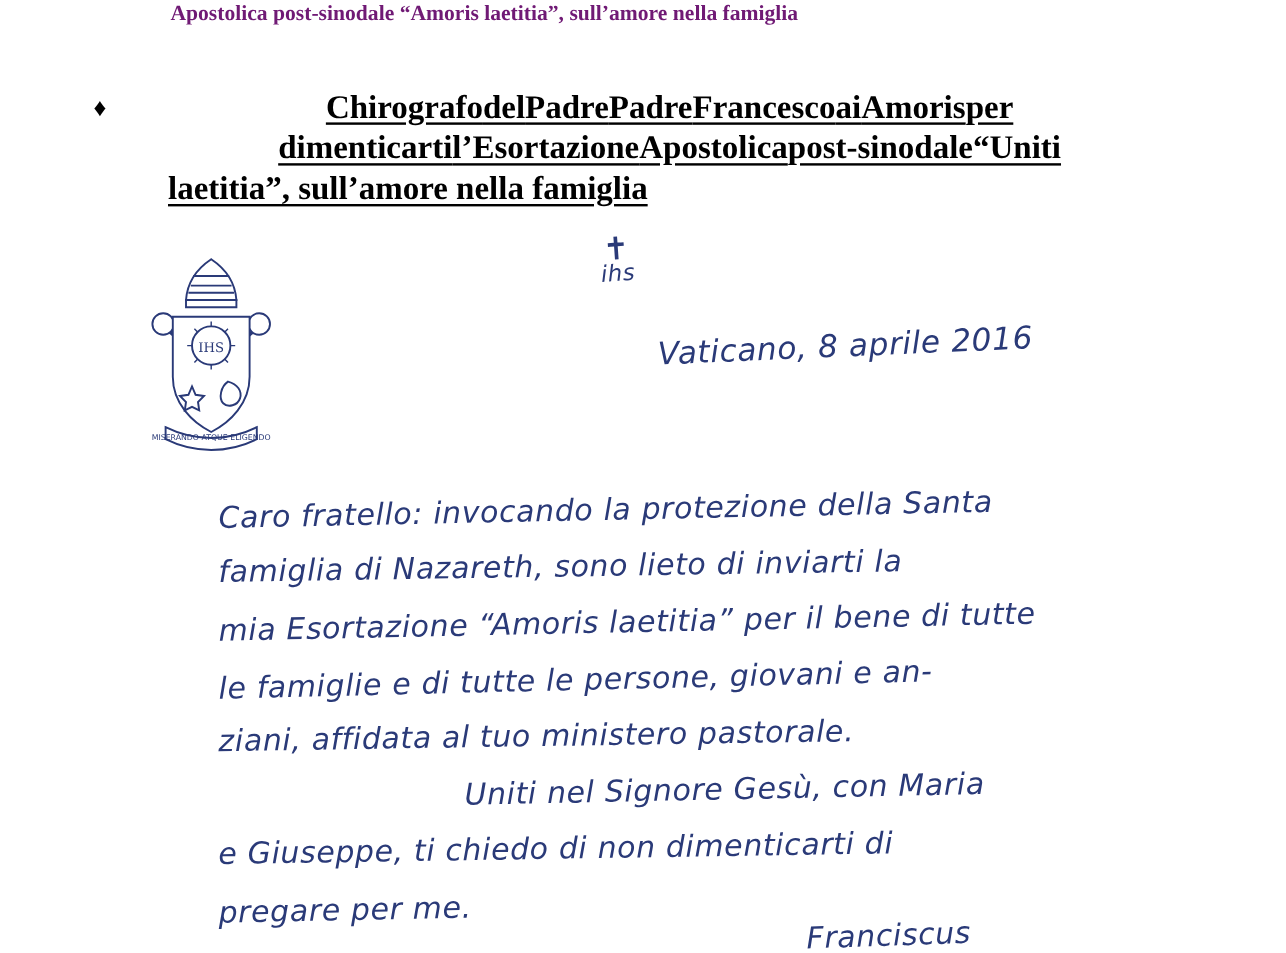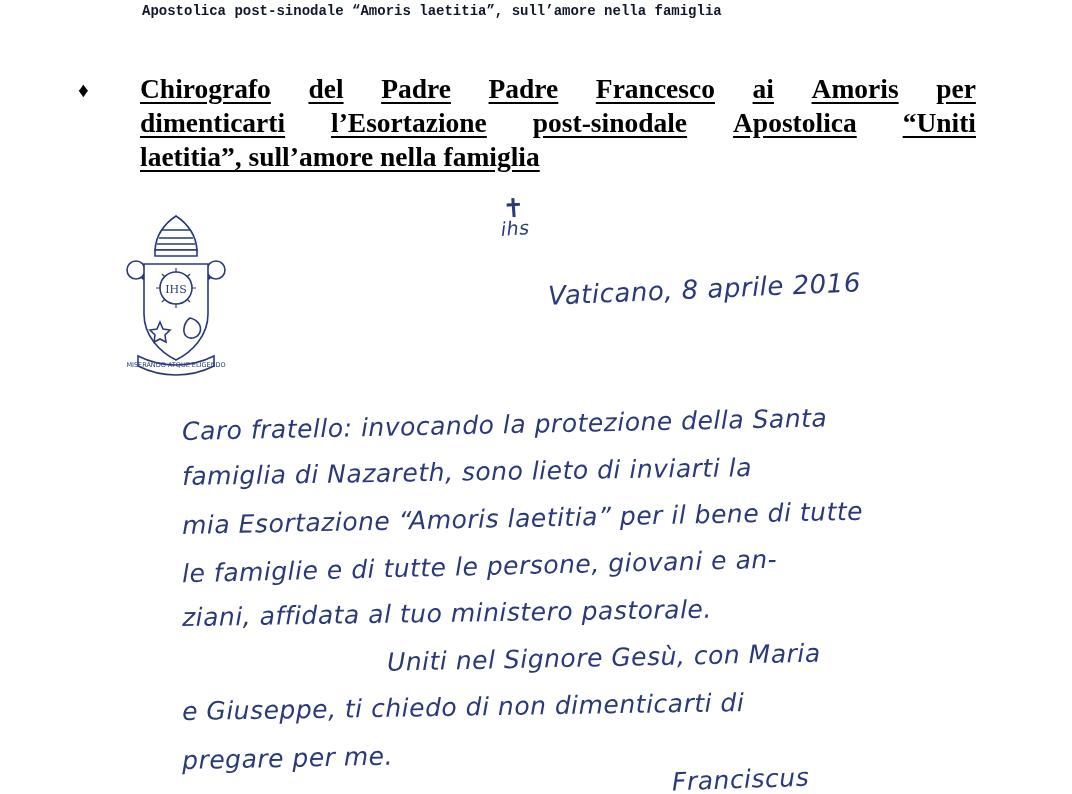--- a/index.html
+++ b/index.html
@@ -20,25 +20,25 @@
     width: 1072px;
     height: 794px;
   }
 
   
   .doc-header {
     position: absolute;
     left: 142px;
     top: 0px;
     width: 830px;
-    font-family: Liberation Mono, monospace;
+    font-family: Liberation Serif, serif;
     font-weight: bold;
-    font-size: 14px;
+    font-size: 18px;
     line-height: 22px;
-    color: #0f172a;
+    color: #701a75;
     white-space: nowrap;
   }
 
   
   .heading-block {
     position: absolute;
     left: 78px;
     top: 72px;
     width: 898px;
   }
@@ -59,21 +59,21 @@
     text-decoration: underline;
     text-underline-offset: 4px;
     text-align: justify;
     color: #000;
   }
   .heading-text .line {
     display: block;
   }
   .heading-text .just {
     display: flex;
-    justify-content: space-between;
+    justify-content: center;
   }
 
   
   .letter {
     position: absolute;
     left: 0;
     top: 180px;
     width: 1072px;
     height: 614px;
   }
@@ -159,22 +159,22 @@
         <span>Padre</span>
         <span>Padre</span>
         <span>Francesco</span>
         <span>ai</span>
         <span>Amoris</span>
         <span>per</span>
       </span>
       <span class="line just">
         <span>dimenticarti</span>
         <span>l’Esortazione</span>
+        <span>Apostolica</span>
         <span>post-sinodale</span>
-        <span>Apostolica</span>
         <span>“Uniti</span>
       </span>
       <span class="line">laetitia”, sull’amore nella famiglia</span>
     </div>
   </div>
 
   <div class="letter">
 
     <div class="coat">
       <svg width="128" height="170" viewBox="0 0 128 170" xmlns="http://www.w3.org/2000/svg">

